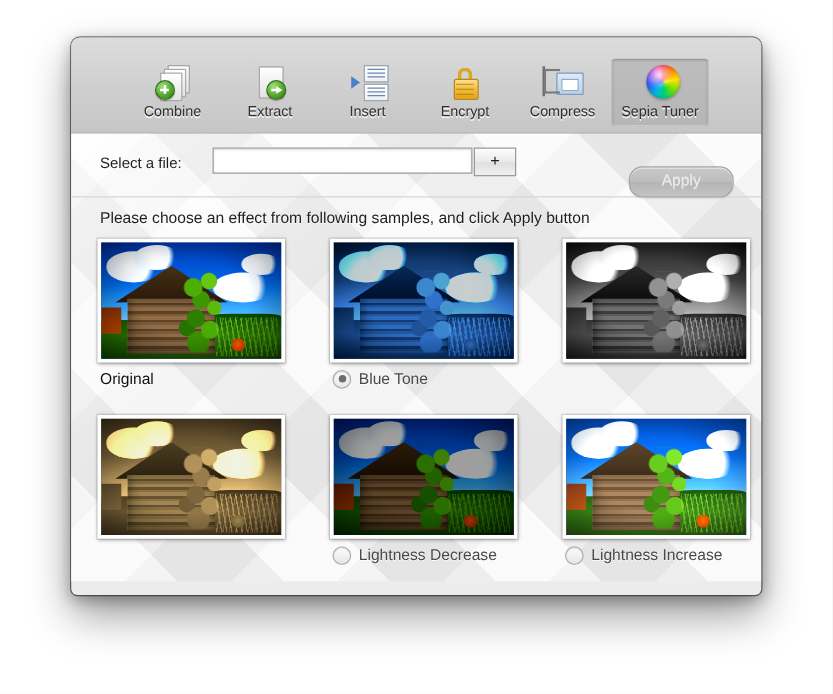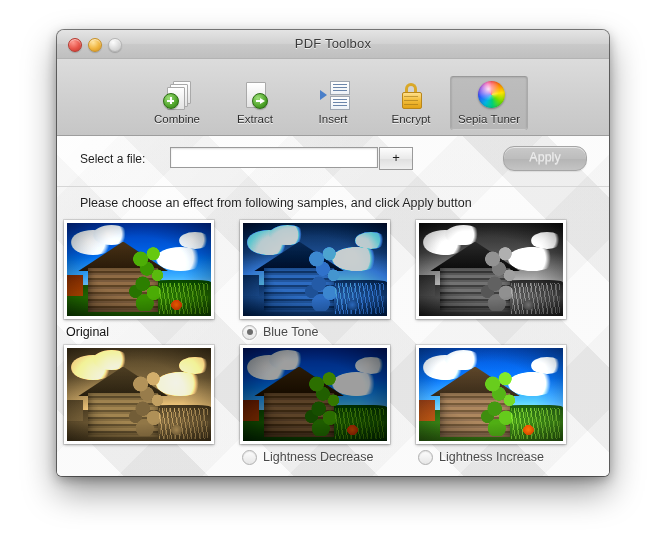--- a/index.html
+++ b/index.html
@@ -272,21 +272,21 @@
     background: linear-gradient(to bottom, #fdfdfd 0%, #eaeaea 50%, #dfdfdf 51%, #f0f0f0 100%);
     border: 1px solid #9a9a9a;
     font-size: 13px;
     color: #1d1d1d;
     line-height: 19px;
     text-align: center;
     cursor: default;
   }
   #apply-button {
     position: absolute;
-    right: 22px; top: 10px;
+    right: 22px; top: 26px;
     width: 82px; height: 23px;
     border-radius: 11px;
     background: linear-gradient(to bottom, #c9c9c9 0%, #bdbdbd 50%, #b4b4b4 51%, #c4c4c4 100%);
     border: 1px solid #a5a5a5;
     color: #eaeaea;
     font-size: 12.5px;
     line-height: 21px;
     text-align: center;
     text-shadow: 0 1px 0 rgba(255,255,255,0.45);
     box-shadow: inset 0 1px 0 rgba(255,255,255,0.55), 0 1px 1px rgba(0,0,0,0.08);
@@ -298,28 +298,29 @@
     position: absolute;
     left: 23px; top: 60px;
     font-size: 12.5px;
     color: #1f1f1f;
     text-shadow: 0 1px 0 rgba(255,255,255,0.85);
   }
 
   
   #samples {
     position: absolute;
-    left: 7px;
+    left: 21px;
     top: 84px;
     width: 514px;
     display: grid;
     grid-template-columns: repeat(3, 170px);
     grid-template-rows: repeat(2, 125px);
     column-gap: 6px;
     row-gap: 0px;
+    gap: 16px;
   }
   .sample { position: relative; }
   .thumb {
     position: relative;
     width: 150px;
     height: 99px;
     background: #fff;
     padding: 3px;
     box-sizing: border-box;
     box-shadow: 0 1px 3px rgba(0,0,0,0.35), 0 0 0 1px rgba(0,0,0,0.10);
@@ -460,26 +461,20 @@
     text-shadow: 0 1px 0 rgba(255,255,255,0.85);
     white-space: nowrap;
   }
   .caption-label.primary { color: #111111; }
 </style>
 </head>
 <body>
 
 <div id="window">
 
-  <div id="titlebar">
-    <div class="traffic" id="btn-close"></div>
-    <div class="traffic" id="btn-min"></div>
-    <div class="traffic" id="btn-zoom"></div>
-    <div id="title-text">PDF Toolbox</div>
-  </div>
 
   <div id="toolbar">
 
     <div class="tool">
       <div class="tool-icon">
         <div class="doc-sheet" style="left:13px; top:2px; width:16px; height:21px;"></div>
         <div class="doc-sheet" style="left:10px; top:5px; width:16px; height:21px;"></div>
         <div class="doc-sheet" style="left:7px; top:8px; width:16px; height:21px;"></div>
         <div class="badge plus" style="left:3px; top:14px;"></div>
       </div>
@@ -515,20 +510,30 @@
       <div class="tool-icon">
         <div class="lock-shackle"></div>
         <div class="lock-body"></div>
         <div class="lock-line" style="top:17px;"></div>
         <div class="lock-line" style="top:21px;"></div>
         <div class="lock-line" style="top:25px;"></div>
       </div>
       <div class="tool-label">Encrypt</div>
     </div>
 
+    <div class="tool">
+      <div class="tool-icon">
+        <div class="cmp-box">
+            <div class="cmp-box-inner"></div>
+          </div>
+        <div class="cmp-rod"></div>
+        <div class="cmp-clamp"></div>
+      </div>
+      <div class="tool-label">Compress</div>
+    </div>
 
     <div class="tool selected">
       <div class="tool-icon">
         <div class="wheel"></div>
       </div>
       <div class="tool-label">Sepia Tuner</div>
     </div>
 
   </div>
 

